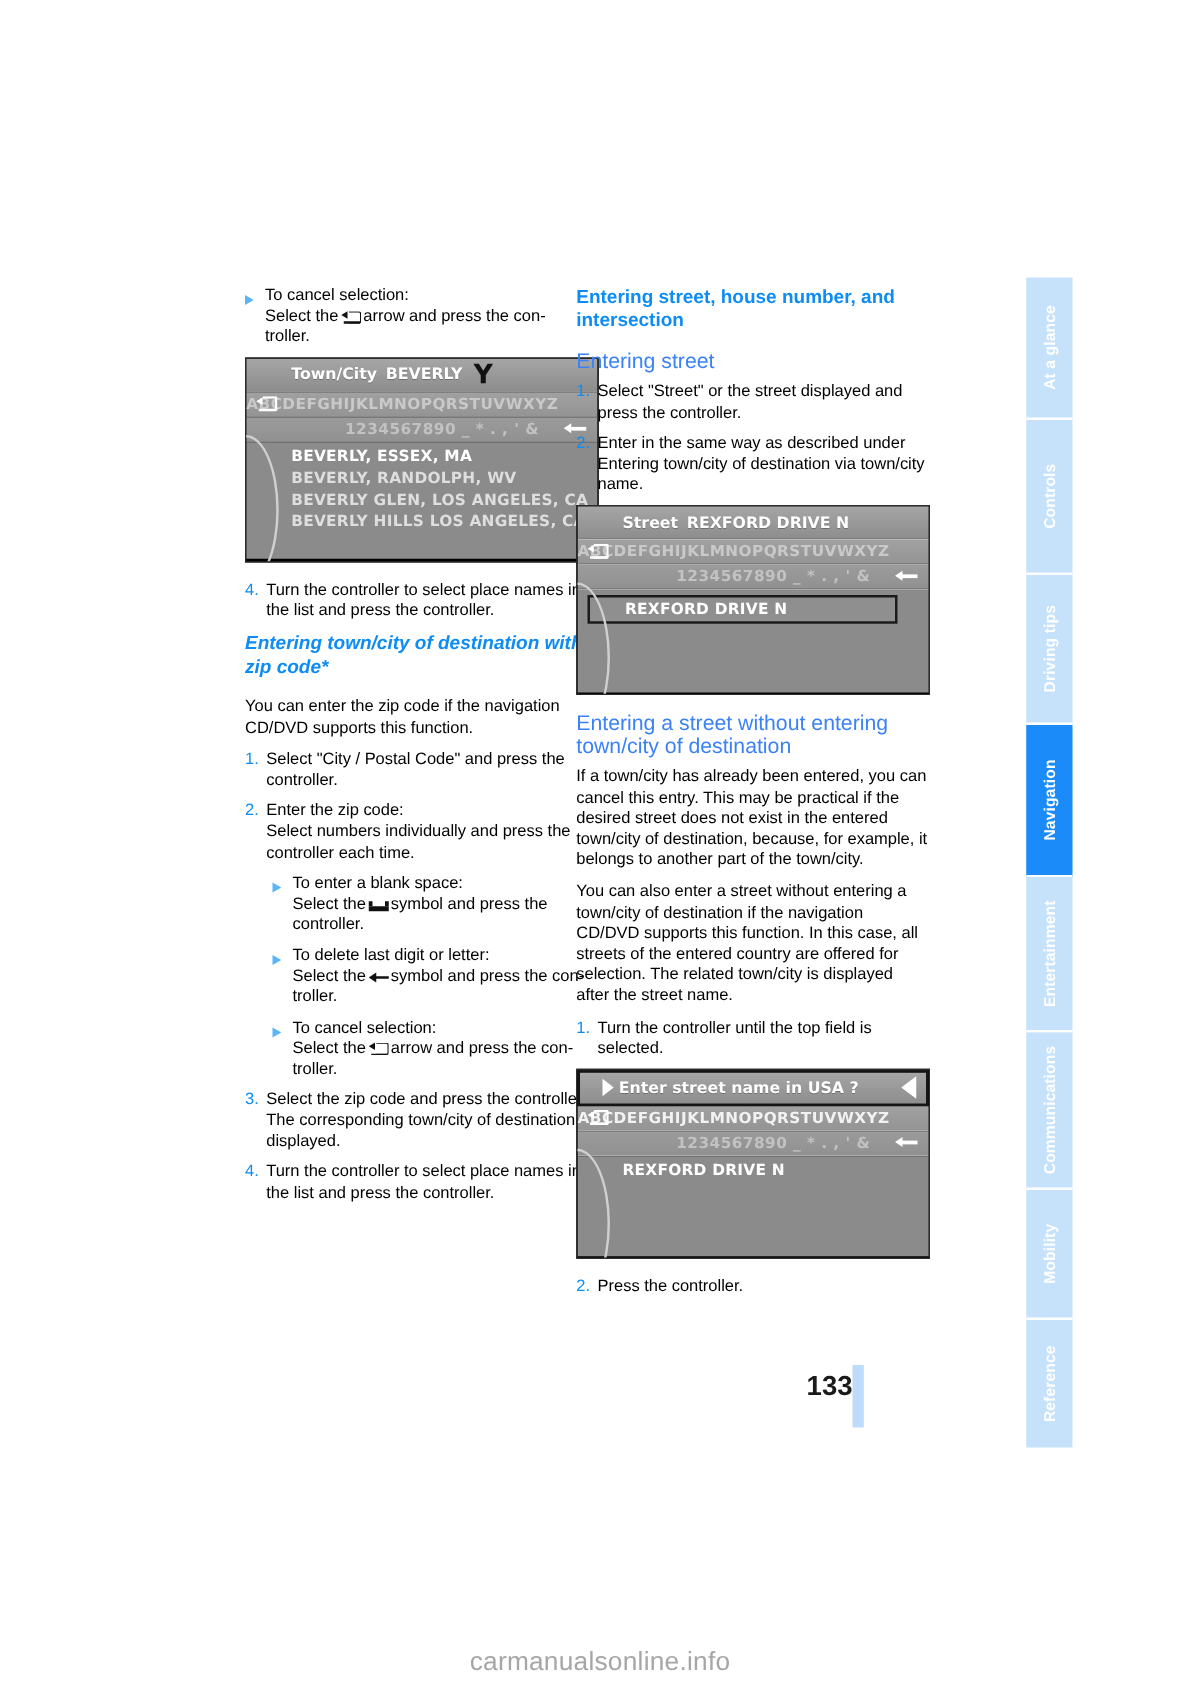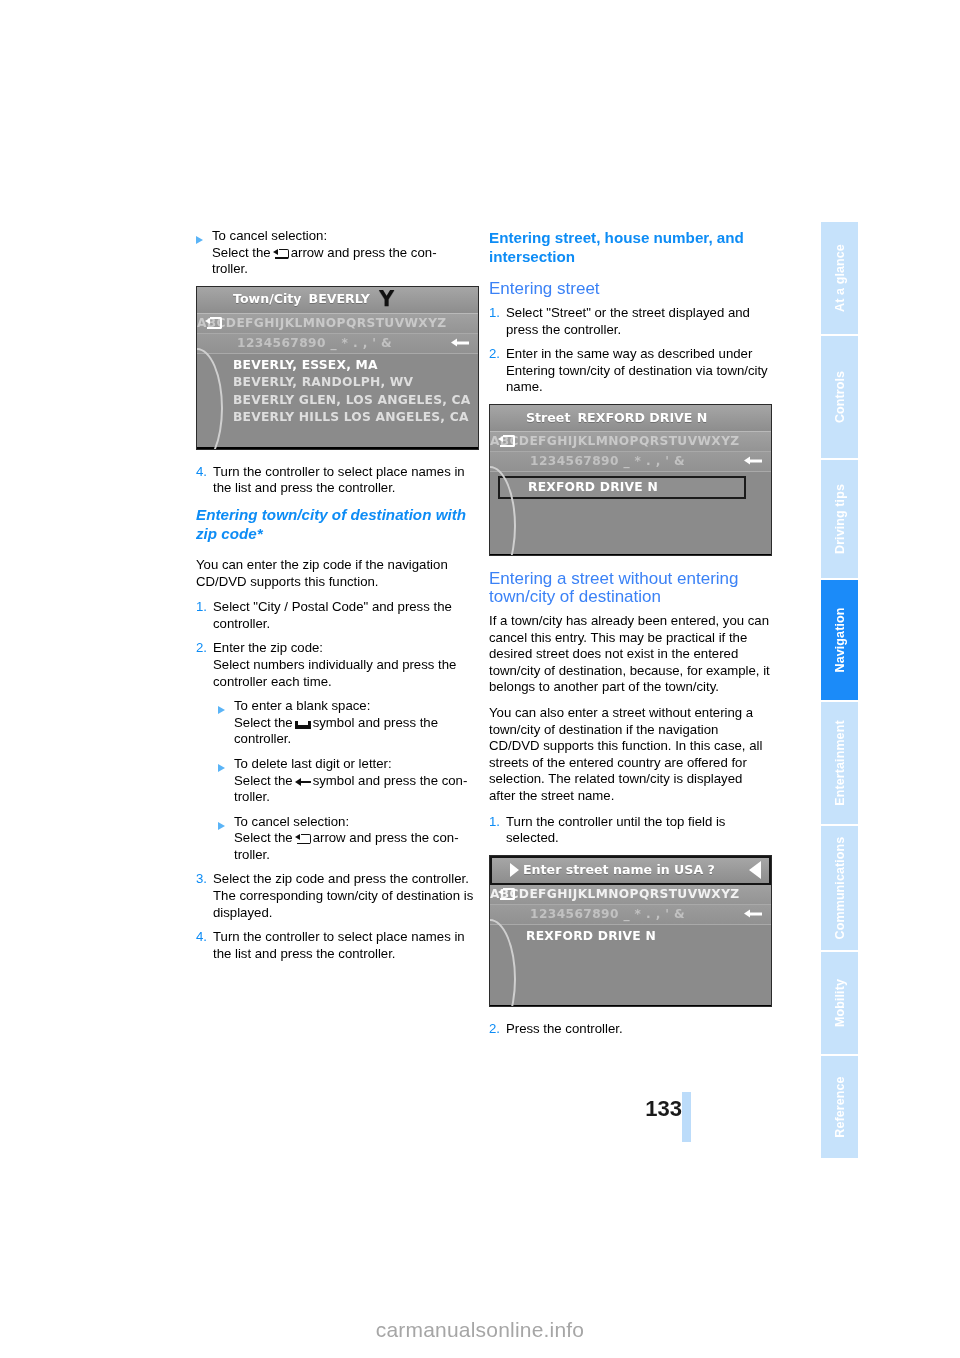--- a/index.html
+++ b/index.html
@@ -56,21 +56,21 @@
 
   
   .col {
     position: absolute;
     width: 283px;
     font-size: 13.2px;
     line-height: 16.6px;
     color: #000000;
   }
   .col-left  { left: 196px; top: 228px; }
-  .col-right { left: 489px; top: 228px; }
+  .col-right { left: 461px; top: 228px; }
 
   
   h2.head-main {
     font-size: 15.2px;
     line-height: 19px;
     font-weight: bold;
     color: #0d8cf5;
     margin: 0 0 14px 0;
   }
   h3.head-sub {
@@ -272,20 +272,21 @@
     white-space: nowrap;
   }
   .sh-row .letters.bright { color: #f2f2f2; }
   .sh-row .digits {
     font-size: 12.2px;
     font-weight: bold;
     letter-spacing: 0.4px;
     color: #c2c2c2;
     padding-left: 40px;
     white-space: nowrap;
+    margin-left: 39px;
   }
   .back-glyph {
     position: absolute;
     left: 8px;
     top: 50%;
     transform: translateY(-50%);
     width: 17px; height: 12px;
   }
   .back-glyph::before {
     content: "";

